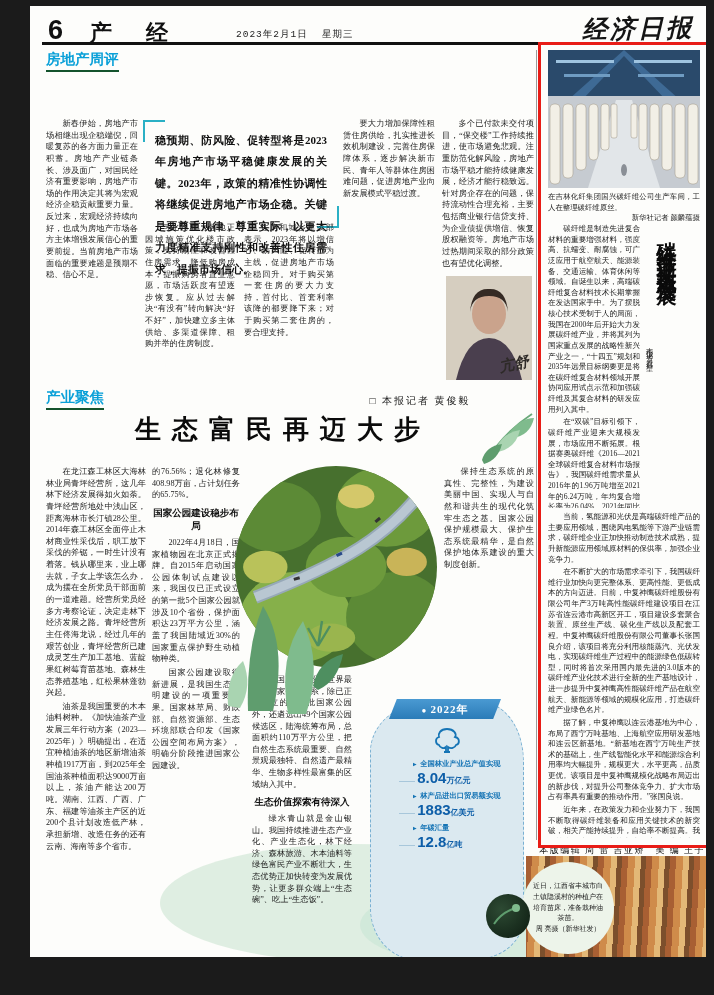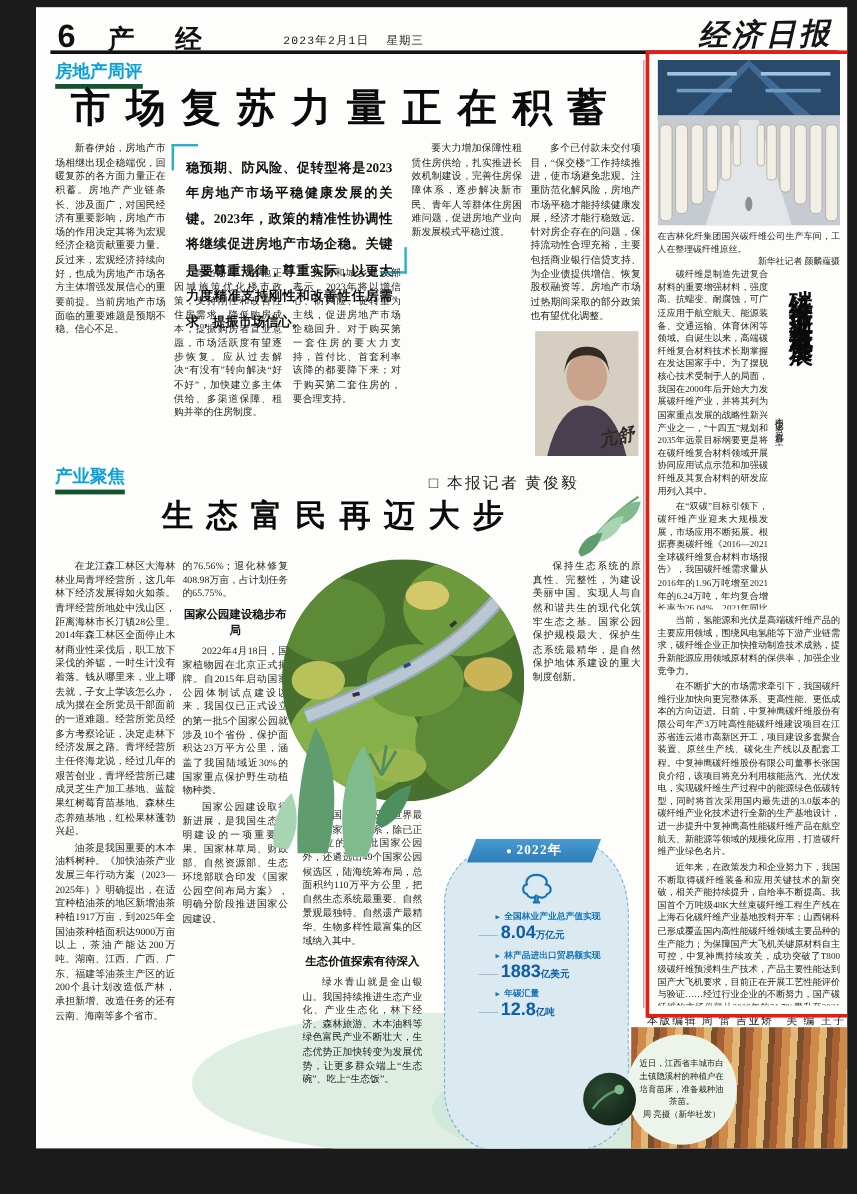--- a/index.html
+++ b/index.html
@@ -8,33 +8,33 @@
   .page{position:absolute;left:30px;top:6px;width:676px;height:951px;background:#fdfdfb;overflow:hidden;}
   .abs{position:absolute;}
   
   .pagenum{font-family:"Liberation Sans","DejaVu Sans",sans-serif;font-weight:bold;font-size:27px;color:#111;}
   .section-title{font-family:"Liberation Sans","DejaVu Sans",sans-serif;font-weight:bold;font-size:22px;letter-spacing:14px;color:#111;}
   .dateline{font-size:9.5px;color:#222;letter-spacing:1px;}
   .masthead{font-size:25px;font-weight:bold;font-style:italic;color:#151515;letter-spacing:3px;transform:rotate(-1deg);}
   .headrule{background:#111;height:2.5px;}
   
   .col-label{font-family:"Liberation Sans","DejaVu Sans",sans-serif;font-weight:bold;font-size:14.5px;color:#0aa0d8;
-             border-bottom:4px solid #14532d;padding-bottom:1px;width:fit-content;}
+             border-bottom:2px solid #14532d;padding-bottom:1px;width:fit-content;}
   .h1-housing{font-family:"Liberation Sans","DejaVu Sans",sans-serif;font-weight:bold;font-size:33px;letter-spacing:13px;
               color:#0b0b0b;text-align:center;white-space:nowrap;}
   .h1-eco{font-weight:bold;font-size:26px;letter-spacing:11px;color:#0b0b0b;text-align:center;white-space:nowrap;}
   
   .btxt{font-size:8.2px;line-height:1.42;color:#1c1c1c;text-align:justify;overflow:hidden;}
   .btxt p{margin:0 0 2px 0;text-indent:2em;}
   .subhead{font-family:"Liberation Sans","DejaVu Sans",sans-serif;font-weight:bold;font-size:9.5px;color:#111;
            text-align:center;margin:5px 0 4px 0;}
   .pullquote{border:0;padding:10px 12px;font-weight:bold;font-size:11px;line-height:1.95;color:#111;text-align:justify;position:relative;}
   .pullquote::before{content:"";position:absolute;left:0;top:0;width:20px;height:20px;border-left:2.5px solid #2ab0c5;border-top:2.5px solid #2ab0c5;}
   .pullquote::after{content:"";position:absolute;right:0;bottom:0;width:20px;height:20px;border-right:2.5px solid #2ab0c5;border-bottom:2.5px solid #2ab0c5;}
-  .byline-row{font-size:13px;color:#222;text-align:center;letter-spacing:2px;}
+  .byline-row{font-size:10px;color:#222;text-align:center;letter-spacing:2px;}
   
   .author-photo{background:linear-gradient(#d9d2c5,#c7bcab);overflow:hidden;}
   .signature{position:absolute;right:3px;bottom:6px;font-style:italic;font-weight:bold;font-size:15px;color:#2e2a28;transform:rotate(-12deg);}
   
   .redbox{border:3px solid #e81c16;z-index:40;pointer-events:none;}
   .colrule{width:1px;background:#9a9a9a;}
   .caption{font-size:7.4px;line-height:1.45;color:#1c1c1c;text-align:justify;}
   .caption .credit{display:block;text-align:right;}
   .vert{writing-mode:vertical-rl;}
   .carbon-head{font-weight:bold;font-size:20px;letter-spacing:4px;color:#0b0b0b;line-height:1.1;}
@@ -70,21 +70,20 @@
  <div class="page">
 
   <div class="abs pagenum" style="left:18px;top:9px;">6</div>
   <div class="abs section-title" style="left:60px;top:12px;">产 经</div>
   <span class="abs dateline" style="left:206px;top:22px;font-family:Liberation Mono, monospace;">2023年2月1日</span>
   <span class="abs dateline" style="left:292px;top:22px;">星期三</span>
   <div class="abs masthead" style="left:552px;top:6px;">经济日报</div>
   <div class="abs headrule" style="left:12px;top:36px;width:656px;"></div>
 
   <div class="abs col-label" style="left:16px;top:44px;">房地产周评</div>
-  <div class="abs h1-housing" style="left:16px;top:62px;width:486px;">市场复苏力量正在积蓄</div>
 
   <div class="abs btxt" style="left:16px;top:112px;width:92px;height:266px;">
         <p>新春伊始，房地产市场相继出现企稳端倪，回暖复苏的各方面力量正在积蓄。房地产产业链条长、涉及面广，对国民经济有重要影响，房地产市场的作用决定其将为宏观经济企稳贡献重要力量。反过来，宏观经济持续向好，也成为房地产市场各方主体增强发展信心的重要前提。当前房地产市场面临的重要难题是预期不稳、信心不足。</p>
       </div>
   <div class="abs pullquote" style="left:113px;top:114px;width:172px;height:88px;">稳预期、防风险、促转型将是2023年房地产市场平稳健康发展的关键。2023年，政策的精准性协调性将继续促进房地产市场企稳。关键是要尊重规律，尊重实际，以更大力度精准支持刚性和改善性住房需求，提振市场信心。</div>
   <div class="abs btxt" style="left:115px;top:216px;width:90px;height:162px;">
         <p>与此同时，各地正因城施策优化楼市政策，支持刚性和改善性住房需求，降低购房成本，提振购房者置业意愿，市场活跃度有望逐步恢复。应从过去解决“有没有”转向解决“好不好”，加快建立多主体供给、多渠道保障、租购并举的住房制度。</p>
       </div>
   <div class="abs btxt" style="left:214px;top:216px;width:90px;height:162px;">
         <p>住房和城乡建设部表示，2023年将以增信心、防风险、促转型为主线，促进房地产市场企稳回升。对于购买第一套住房的要大力支持，首付比、首套利率该降的都要降下来；对于购买第二套住房的，要合理支持。</p>
@@ -240,20 +239,21 @@
       <p>碳纤维是制造先进复合材料的重要增强材料，强度高、抗蠕变、耐腐蚀，可广泛应用于航空航天、能源装备、交通运输、体育休闲等领域。自诞生以来，高端碳纤维复合材料技术长期掌握在发达国家手中。为了摆脱核心技术受制于人的局面，我国在2000年后开始大力发展碳纤维产业，并将其列为国家重点发展的战略性新兴产业之一，“十四五”规划和2035年远景目标纲要更是将在碳纤维复合材料领域开展协同应用试点示范和加强碳纤维及其复合材料的研发应用列入其中。</p>
       <p>在“双碳”目标引领下，碳纤维产业迎来大规模发展，市场应用不断拓展。根据赛奥碳纤维《2016—2021全球碳纤维复合材料市场报告》，我国碳纤维需求量从2016年的1.96万吨增至2021年的6.24万吨，年均复合增长率为26.04%，2021年同比增速达27.69%，预计2025年国内需求量为15.93万吨。</p>
     </div>
     <div class="abs vert carbon-byline" style="left:96px;top:118px;height:120px;">本报记者 祝君壁</div>
     <div class="abs vert carbon-head" style="left:108px;top:2px;height:282px;">碳纤维产业迎来大规模发展</div>
   </div>
 
   <div class="abs smalltxt" style="left:518px;top:506px;width:152px;height:326px;">
     <p>当前，氢能源和光伏是高端碳纤维产品的主要应用领域，围绕风电氢能等下游产业链需求，碳纤维企业正加快推动制造技术成熟，提升新能源应用领域原材料的保供率，加强企业竞争力。</p>
     <p>在不断扩大的市场需求牵引下，我国碳纤维行业加快向更完整体系、更高性能、更低成本的方向迈进。日前，中复神鹰碳纤维股份有限公司年产3万吨高性能碳纤维建设项目在江苏省连云港市高新区开工，项目建设多套聚合装置、原丝生产线、碳化生产线以及配套工程。中复神鹰碳纤维股份有限公司董事长张国良介绍，该项目将充分利用核能蒸汽、光伏发电，实现碳纤维生产过程中的能源绿色低碳转型，同时将首次采用国内最先进的3.0版本的碳纤维产业化技术进行全新的生产基地设计，进一步提升中复神鹰高性能碳纤维产品在航空航天、新能源等领域的规模化应用，打造碳纤维产业绿色名片。</p>
+    <p>据了解，中复神鹰以连云港基地为中心，布局了西宁万吨基地、上海航空应用研发基地和连云区新基地。“新基地在西宁万吨生产技术的基础上，生产线智能化水平和能源综合利用率均大幅提升，规模更大，水平更高，品质更优。该项目是中复神鹰规模化战略布局迈出的新步伐，对提升公司整体竞争力、扩大市场占有率具有重要的推动作用。”张国良说。</p>
     <p>近年来，在政策发力和企业努力下，我国不断取得碳纤维装备和应用关键技术的新突破，相关产能持续提升，自给率不断提高。我国首个万吨级48K大丝束碳纤维工程生产线在上海石化碳纤维产业基地投料开车；山西钢科已形成覆盖国内高性能碳纤维领域主要品种的生产能力；为保障国产大飞机关键原材料自主可控，中复神鹰持续攻关，成功突破了T800级碳纤维预浸料生产技术，产品主要性能达到国产大飞机要求，目前正在开展工艺性能评价与验证……经过行业企业的不断努力，国产碳纤维的市场份额从2019年的31.7%攀升至2021年的46.9%。</p>
 
   </div>
 
   <div class="abs redbox" style="left:508px;top:36px;width:165px;height:800px;"></div>
 
   <div class="abs editors" style="left:508px;top:838px;width:168px;">本版编辑 周 雷 吉亚矫　美 编 王子萱</div>
 
  </div>
 </div>

